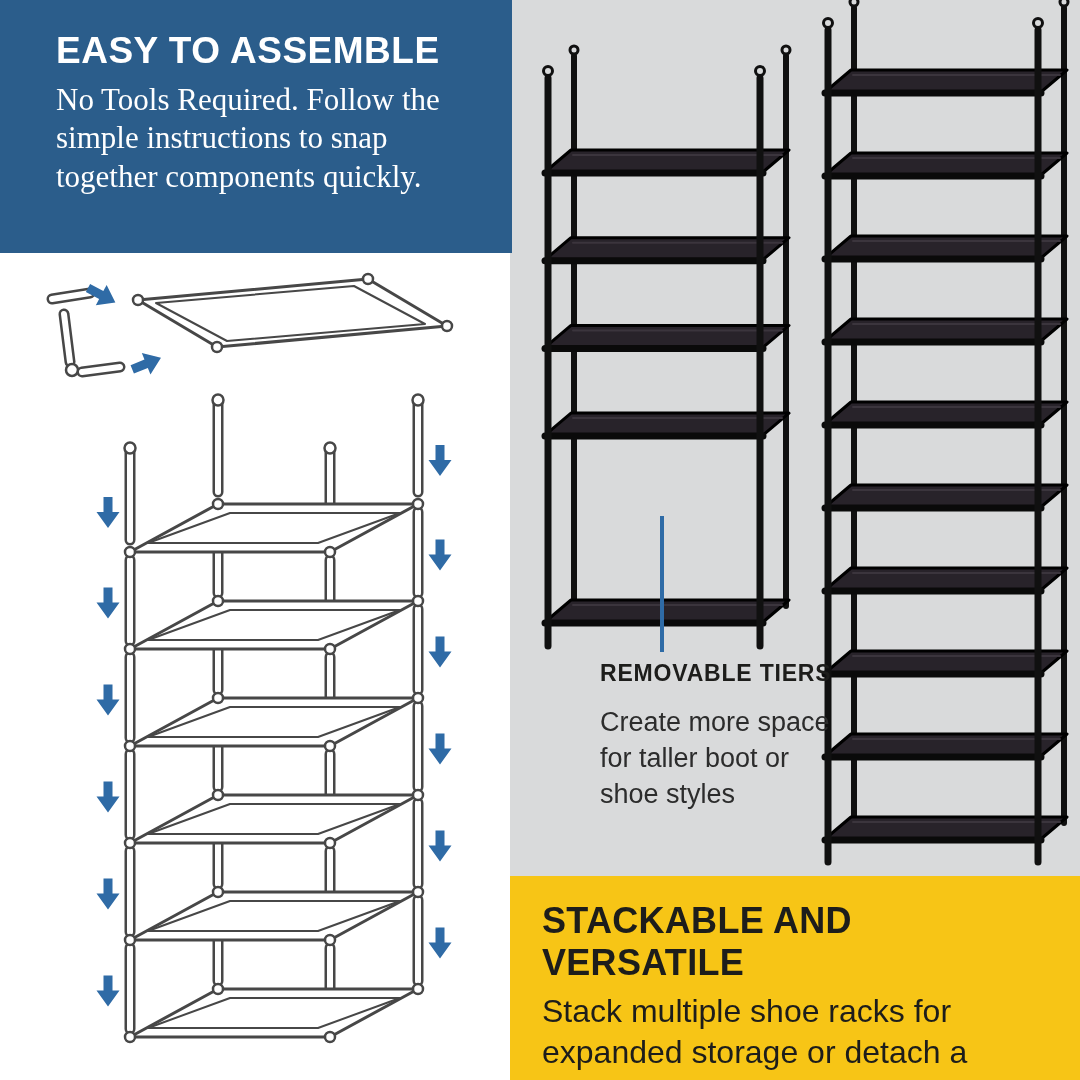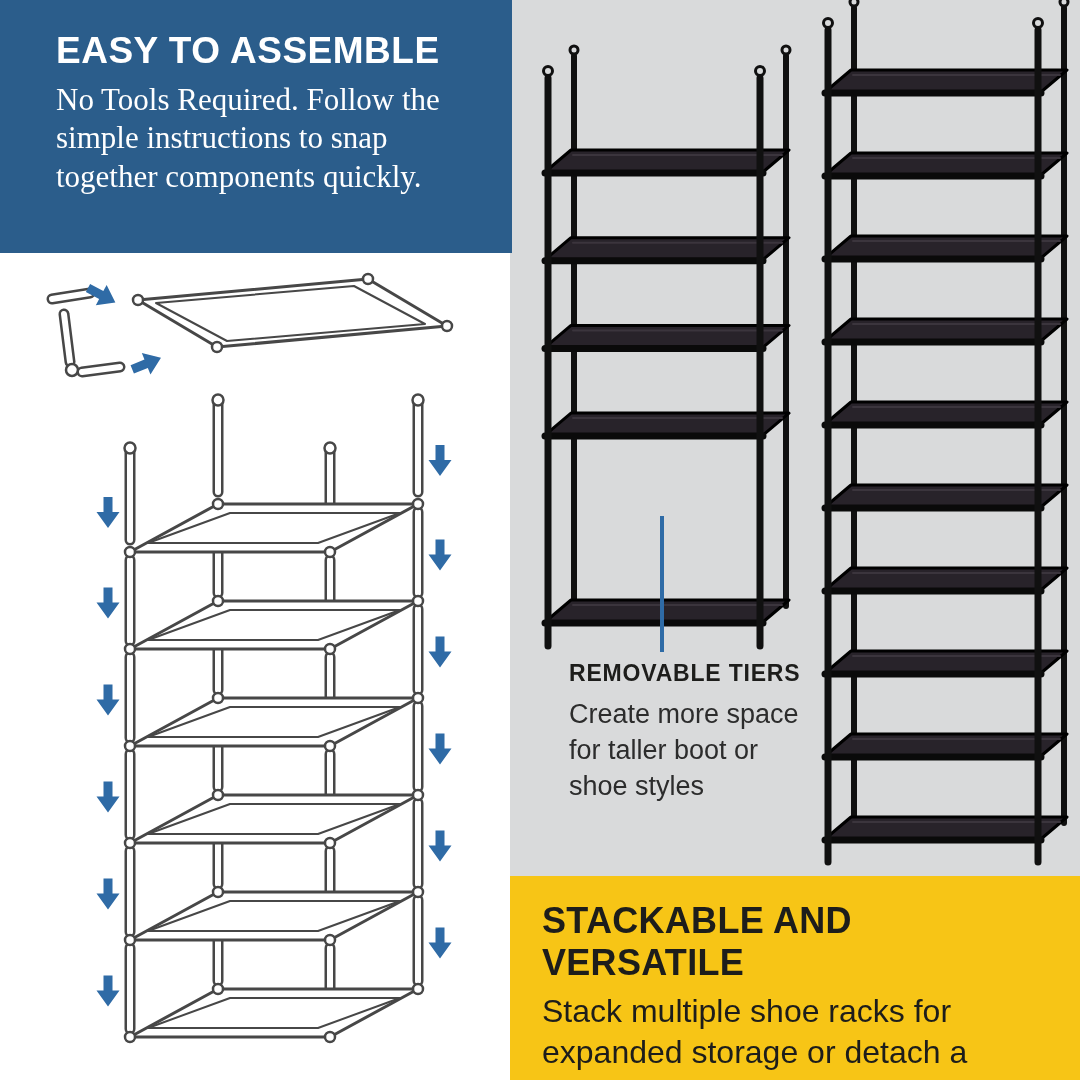--- a/index.html
+++ b/index.html
@@ -12,24 +12,24 @@
     background:var(--gray,#d9dadb); z-index:0; }
   svg.art{ position:absolute; top:0; z-index:1; }
   #left-art{ left:0; width:510px; height:1080px; }
   #right-art{ left:510px; width:570px; height:1080px; }
   .blue-box{
     position:absolute; left:0; top:0; width:512px; height:253px;
     background:var(--blue,#2b5d8b); color:#ffffff; padding:30px 30px 0 56px; z-index:2;
   }
   .blue-box h2{ font-size:37px; font-weight:bold; letter-spacing:.5px; margin-bottom:9px; }
   .blue-box p{ font-size:31px; line-height:1.24; width:400px;font-family:Liberation Serif, serif; }
-  .callout-text{ position:absolute; left:569px; top:660px; width:270px;
+  .callout-text{ position:absolute; left:600px; top:660px; width:270px;
     color:var(--dark,#1d1d1b); z-index:2; }
   .callout-text h3{ font-size:23px; font-weight:bold; letter-spacing:.8px; }
-  .callout-text p{ font-size:27px; line-height:1.33; margin-top:10px; width:240px; color:#2c2c2c; }
+  .callout-text p{ font-size:27px; line-height:1.33; margin-top:18px; width:240px; color:#2c2c2c; }
   .yellow-box{
     position:absolute; left:510px; top:876px; width:570px; height:208px;
     background:var(--yellow,#f7c516); color:var(--dark,#1d1d1b);
     padding:24px 30px 0 32px; z-index:3;
   }
   .yellow-box h2{ font-size:36px; font-weight:bold; letter-spacing:.3px; }
   .yellow-box p{ font-size:32px; line-height:1.27; margin-top:7px; width:470px; }
 </style>
 </head>
 <body>

